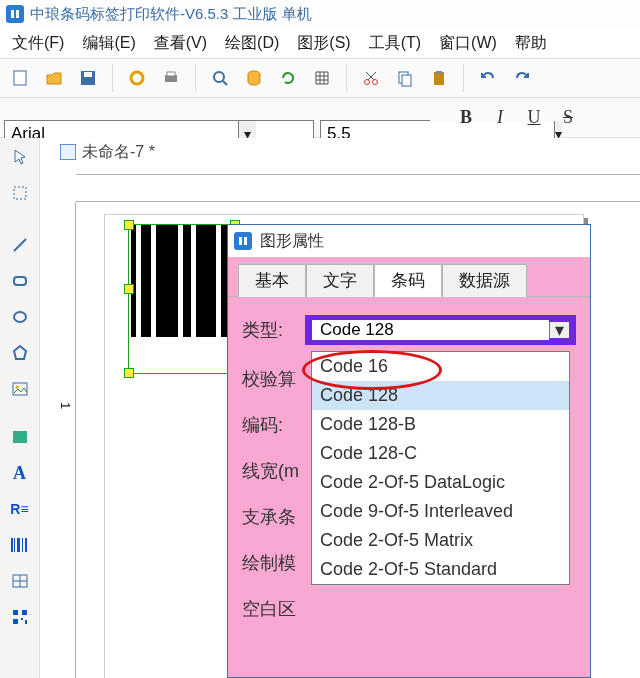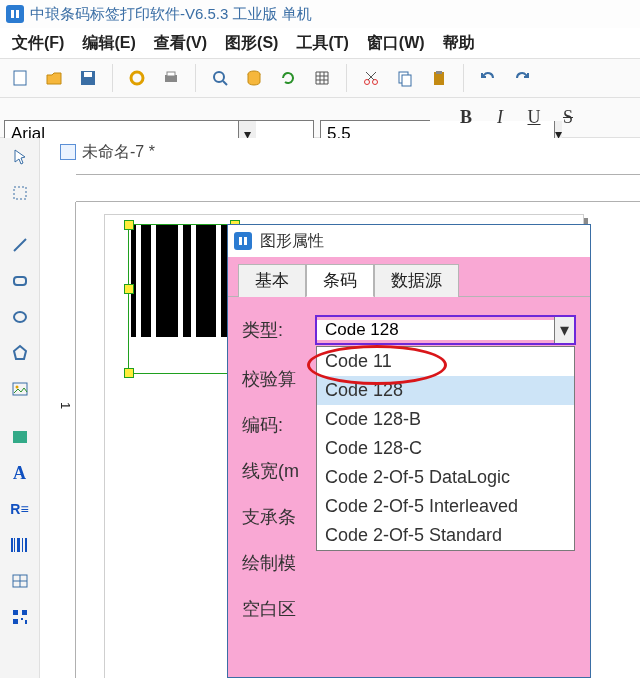--- a/index.html
+++ b/index.html
@@ -5,21 +5,21 @@
 * { box-sizing: border-box; margin: 0; padding: 0; font-family: "Microsoft YaHei", Arial, sans-serif; }
 body { width: 640px; height: 678px; overflow: hidden; background: #fff; color: #222; font-size: 14px; position: relative; }
 
 
 .titlebar { height: 28px; background: #fdfdfd; display: flex; align-items: center; padding: 0 6px; color: #3a6ea5; font-size: 15px; }
 .titlebar .app-icon { width: 18px; height: 18px; background: #2b7bd1; border-radius: 3px; margin-right: 6px; display:flex;align-items:center;justify-content:center;}
 .titlebar .app-icon svg { fill:#fff; }
 
 
 .menubar { height: 30px; display: flex; align-items: center; padding: 0 4px; gap: 2px; font-size: 16px; color: #222; }
-.menubar span { padding: 2px 8px; cursor: default; font-weight: bold; }
+.menubar span { padding: 2px 8px; cursor: default; }
 
 
 .toolbar { height: 40px; border-top:1px solid #e0e0e0; border-bottom:1px solid #e0e0e0; display:flex; align-items:center; padding:0 6px; gap:6px; background:#fafafa;}
 .tool-btn { width:28px; height:28px; border:1px solid transparent; border-radius:3px; display:flex; align-items:center; justify-content:center; }
 .sep { width:1px; height:28px; background:#ddd; margin:0 4px; }
 
 
 .fontbar { height: 40px; border-bottom:1px solid #e0e0e0; display:flex; align-items:center; padding:0 4px; gap:6px; background:#fafafa;}
 .combo { height:28px; border:1px solid #7a7a7a; background:#fff; display:flex; align-items:center;margin-top:32px; }
 .combo input { border:none; outline:none; padding:0 6px; font-size:17px; height:100%; }
@@ -61,21 +61,21 @@
 
 .dialog { position:absolute; top:224px; left:227px; width:364px; height:454px; background:#f9a8d4; border:1px solid #3a6ea5; }
 .dlg-title { height:32px; background:#fff; display:flex; align-items:center; padding:0 6px; color:#333; font-size:16px;}
 .dlg-title .app-icon { width:18px; height:18px; background:#2b7bd1; border-radius:3px; margin-right:8px; display:flex;align-items:center;justify-content:center;}
 .dlg-tabs { display:flex; border-bottom:1px solid #b5b5b5; padding:6px 10px 0 10px; gap:0; }
 .dlg-tab { padding:4px 16px; border:1px solid #b5b5b5; border-bottom:none; background:#f1f1f1; font-size:17px; position:relative; top:1px; cursor:default;}
 .dlg-tab.active { background:#fff; border-bottom:1px solid #fff; }
 .dlg-body { padding:18px 14px; font-size:18px; color:#333; }
 .form-row { display:flex; align-items:center; margin-bottom:22px; }
 .form-row label { width:78px; text-align:left; }
-.type-combo { flex:1; border:2px solid #6d28d9; height:30px; display:flex; align-items:center; position:relative;}
+.type-combo { flex:1; border:7px solid #6d28d9; height:30px; display:flex; align-items:center; position:relative;}
 .type-combo input { border:none; outline:none; padding:0 8px; font-size:17px; flex:1;}
 .type-combo .drop { width:20px; height:100%; border-left:1px solid #7a7a7a; display:flex; align-items:center;justify-content:center; background:#efefef;}
 .type-list { position:absolute; top:29px; left:-1px; right:-1px; border:1px solid #7a7a7a; background:#fff; max-height:330px; overflow:hidden;}
 .type-list div { padding:4px 8px; font-size:18px; cursor:default; }
 .type-list div.sel { background:#cde4f7; }
 .ellipse-mark { position:absolute; border:3px solid #d9161a; border-radius:50%; width:140px; height:40px; pointer-events:none;}
 
 svg { display:block; }
 </style>
 </head>
@@ -88,20 +88,21 @@
         <rect x="6" y="1" width="3" height="8"></rect>
       </svg>
   </span>
   <span>中琅条码标签打印软件-V6.5.3 工业版 单机</span>
 </div>
 
 <div class="menubar">
   <span>文件(F)</span>
   <span>编辑(E)</span>
   <span>查看(V)</span>
+  <span>绘图(D)</span>
   <span>图形(S)</span>
   <span>工具(T)</span>
   <span>窗口(W)</span>
   <span>帮助</span>
 </div>
 
 <div class="toolbar">
   <div class="tool-btn">
       <svg width="18" height="18">
         <rect x="3" y="2" width="12" height="14" fill="#fff" stroke="#3a6ea5"></rect>
@@ -325,36 +326,38 @@
     <span class="app-icon">
       <svg width="10" height="10" viewBox="0 0 10 10" fill="#fff">
           <rect x="1" y="1" width="3" height="8"></rect>
           <rect x="6" y="1" width="3" height="8"></rect>
         </svg>
     </span>
     <span>图形属性</span>
   </div>
   <div class="dlg-tabs">
     <div class="dlg-tab">基本</div>
+    <div class="dlg-tab">文字</div>
     <div class="dlg-tab active">条码</div>
     <div class="dlg-tab">数据源</div>
   </div>
   <div class="dlg-body">
     <div class="form-row">
       <label>类型:</label>
       <div class="type-combo">
         <input value="Code 128" style="">
         <div class="drop">▾</div>
         <div class="type-list">
-          <div>Code 11</div>
+          <div>Code 16</div>
           <div class="sel">Code 128</div>
           <div>Code 128-B</div>
           <div>Code 128-C</div>
           <div>Code 2-Of-5 DataLogic</div>
-          <div>Code 2-Of-5 Interleaved</div>
+          <div>Code 9-Of-5 Interleaved</div>
+          <div>Code 2-Of-5 Matrix</div>
           <div>Code 2-Of-5 Standard</div>
         </div>
         <div class="ellipse-mark" style="top:28px; left:-10px;"></div>
       </div>
     </div>
     <div class="form-row">
         <label>校验算</label>
       </div>
     <div class="form-row">
         <label>编码:</label>

